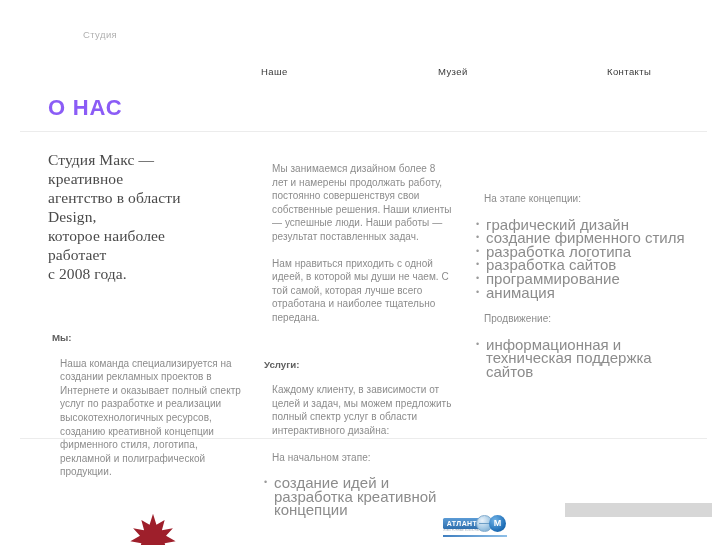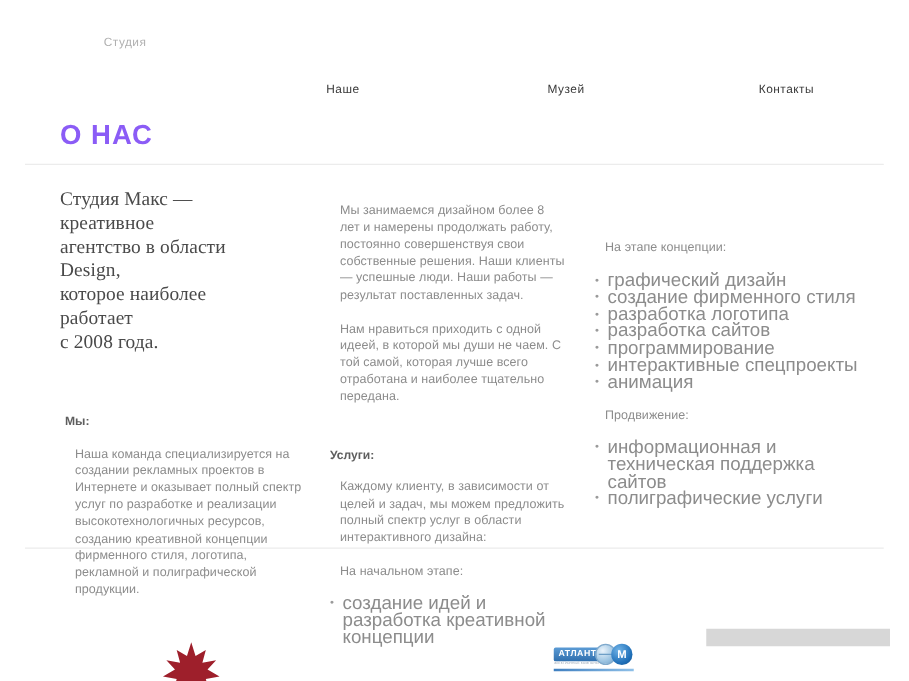--- a/index.html
+++ b/index.html
@@ -298,29 +298,27 @@
       <div style="height:30px"></div>
 
       <p class="body-text">На этапе концепции:</p>
 
       <ul class="bullets">
         <li>графический дизайн</li>
         <li>создание фирменного стиля</li>
         <li>разработка логотипа</li>
         <li>разработка сайтов</li>
         <li>программирование</li>
-        <li>интерактивные спецпроекты</li>
         <li>анимация</li>
       </ul>
 
       <p class="body-text gap-block">Продвижение:</p>
 
       <ul class="bullets">
         <li>информационная и техническая поддержка сайтов</li>
-        <li>полиграфические услуги</li>
       </ul>
     </div>
 
   </div>
 
   <div class="divider" id="divider-about-bottom"></div>
 
 
   <div class="logos-row">
 

